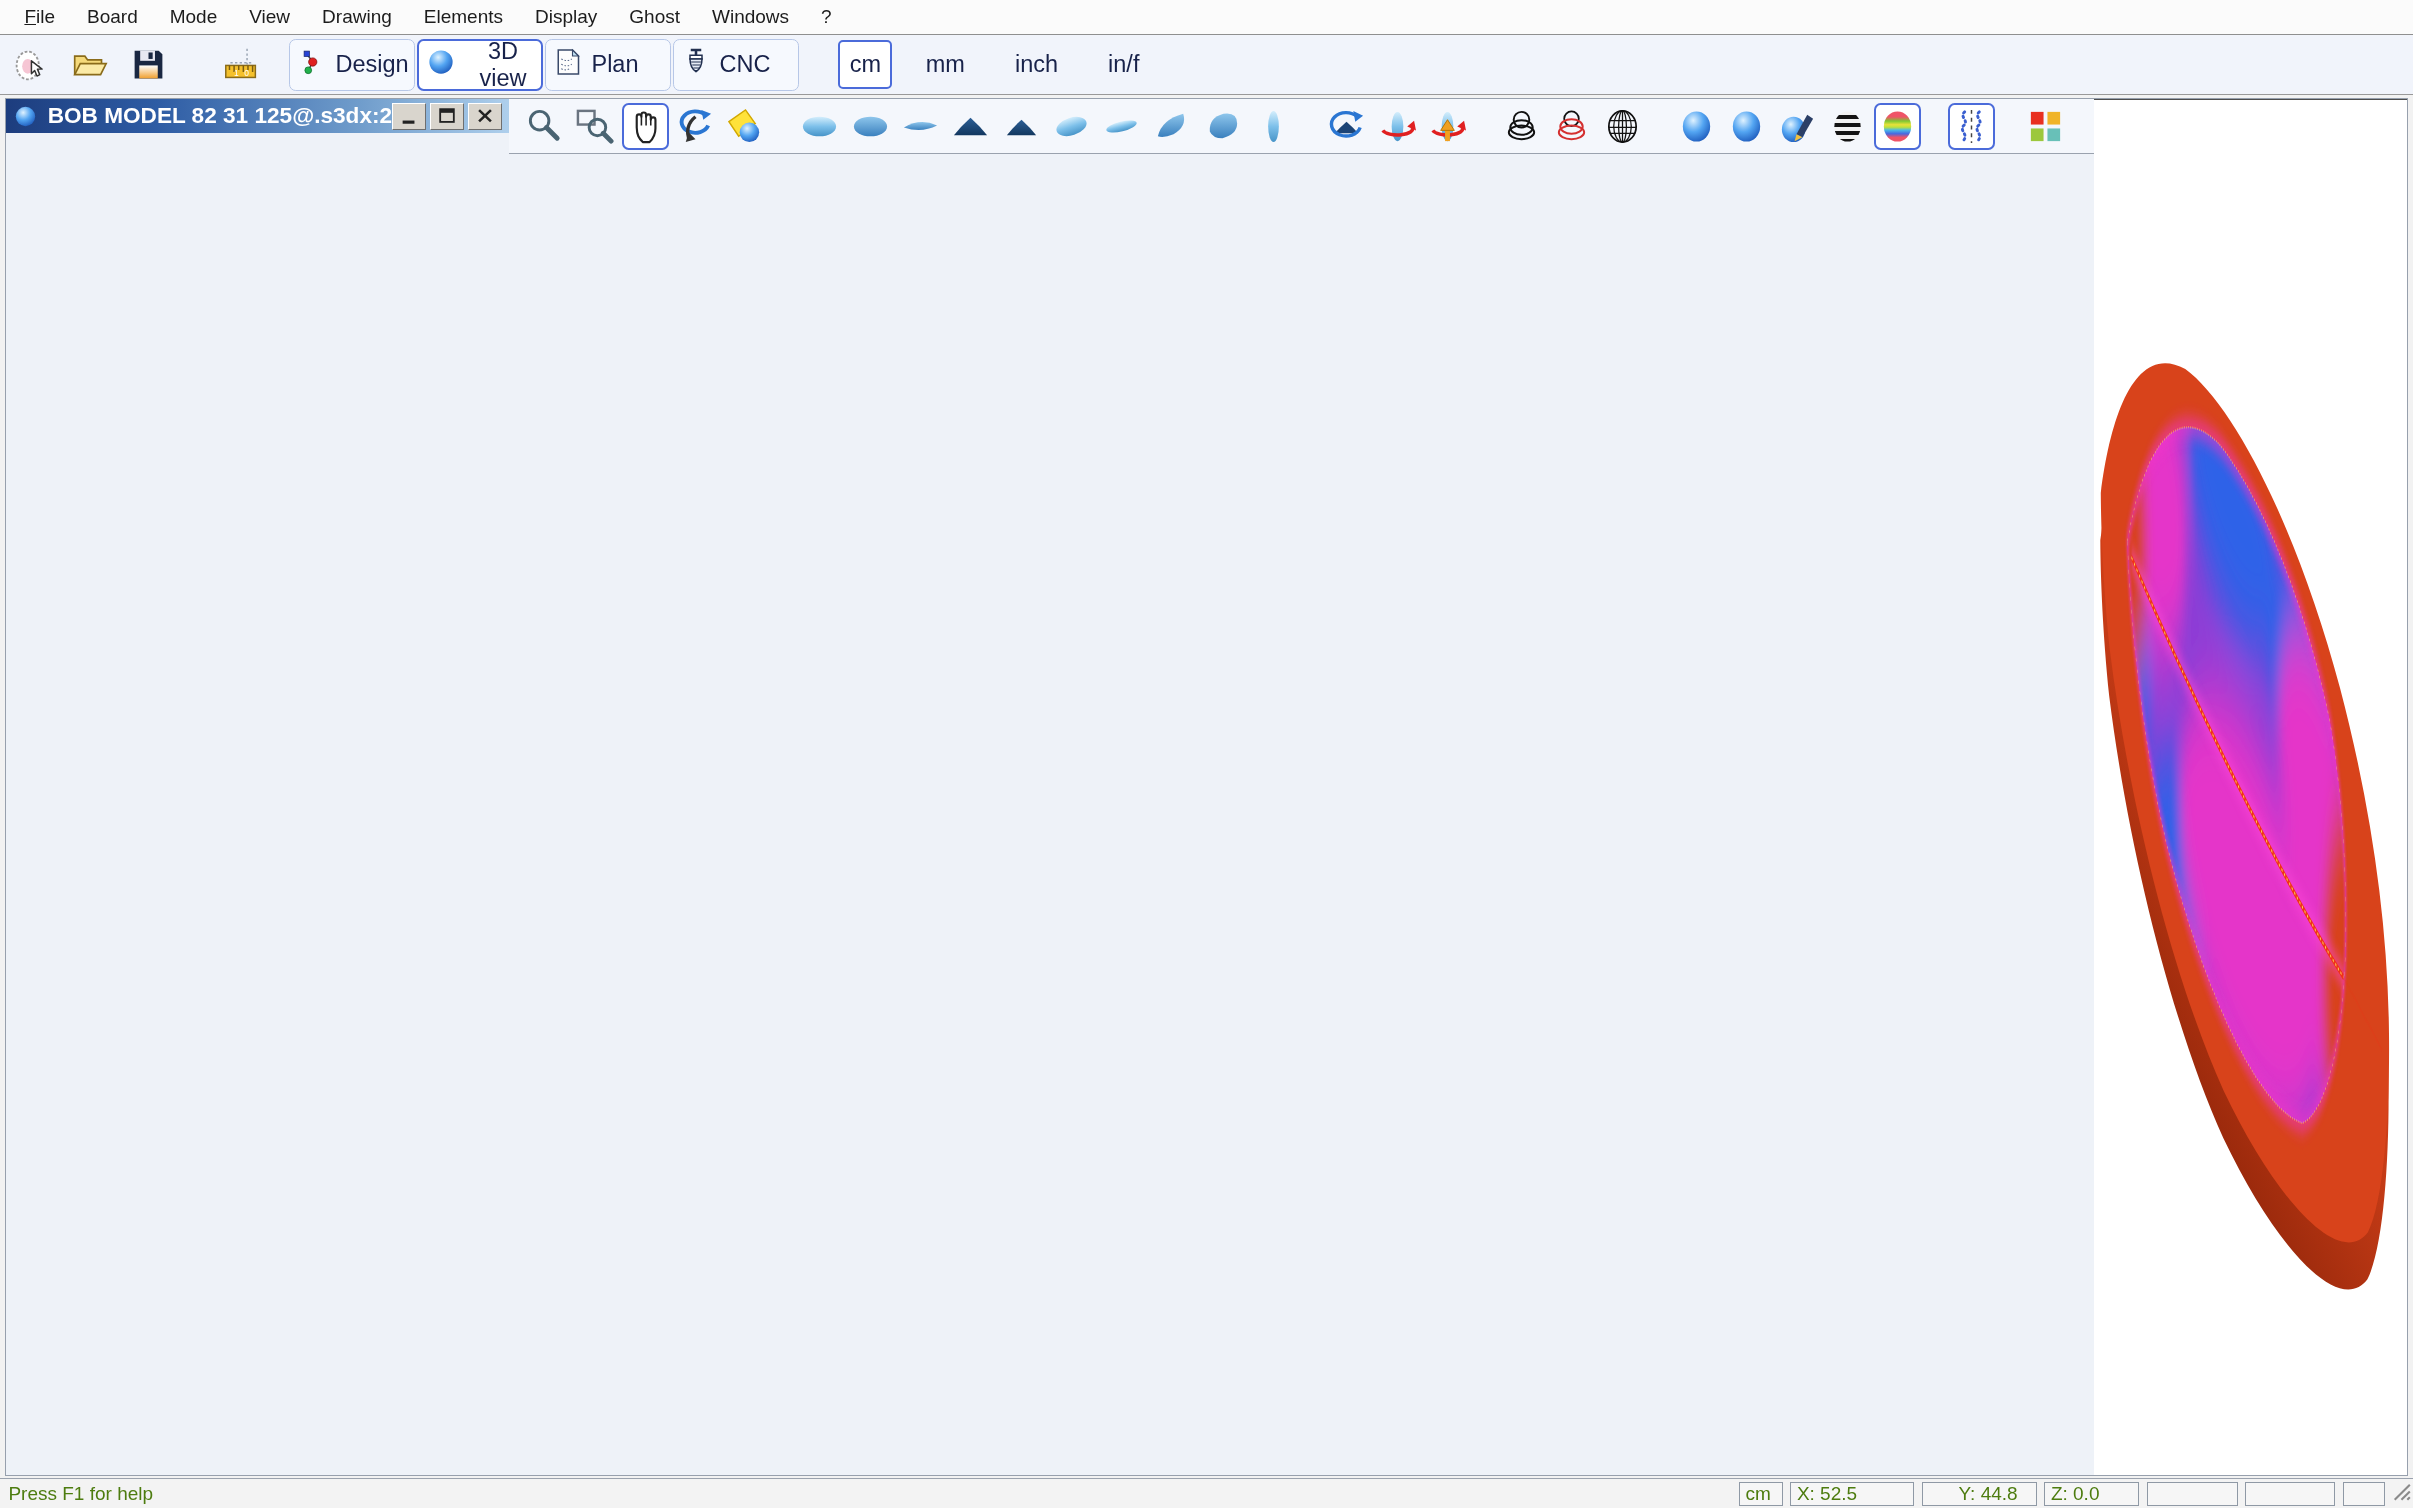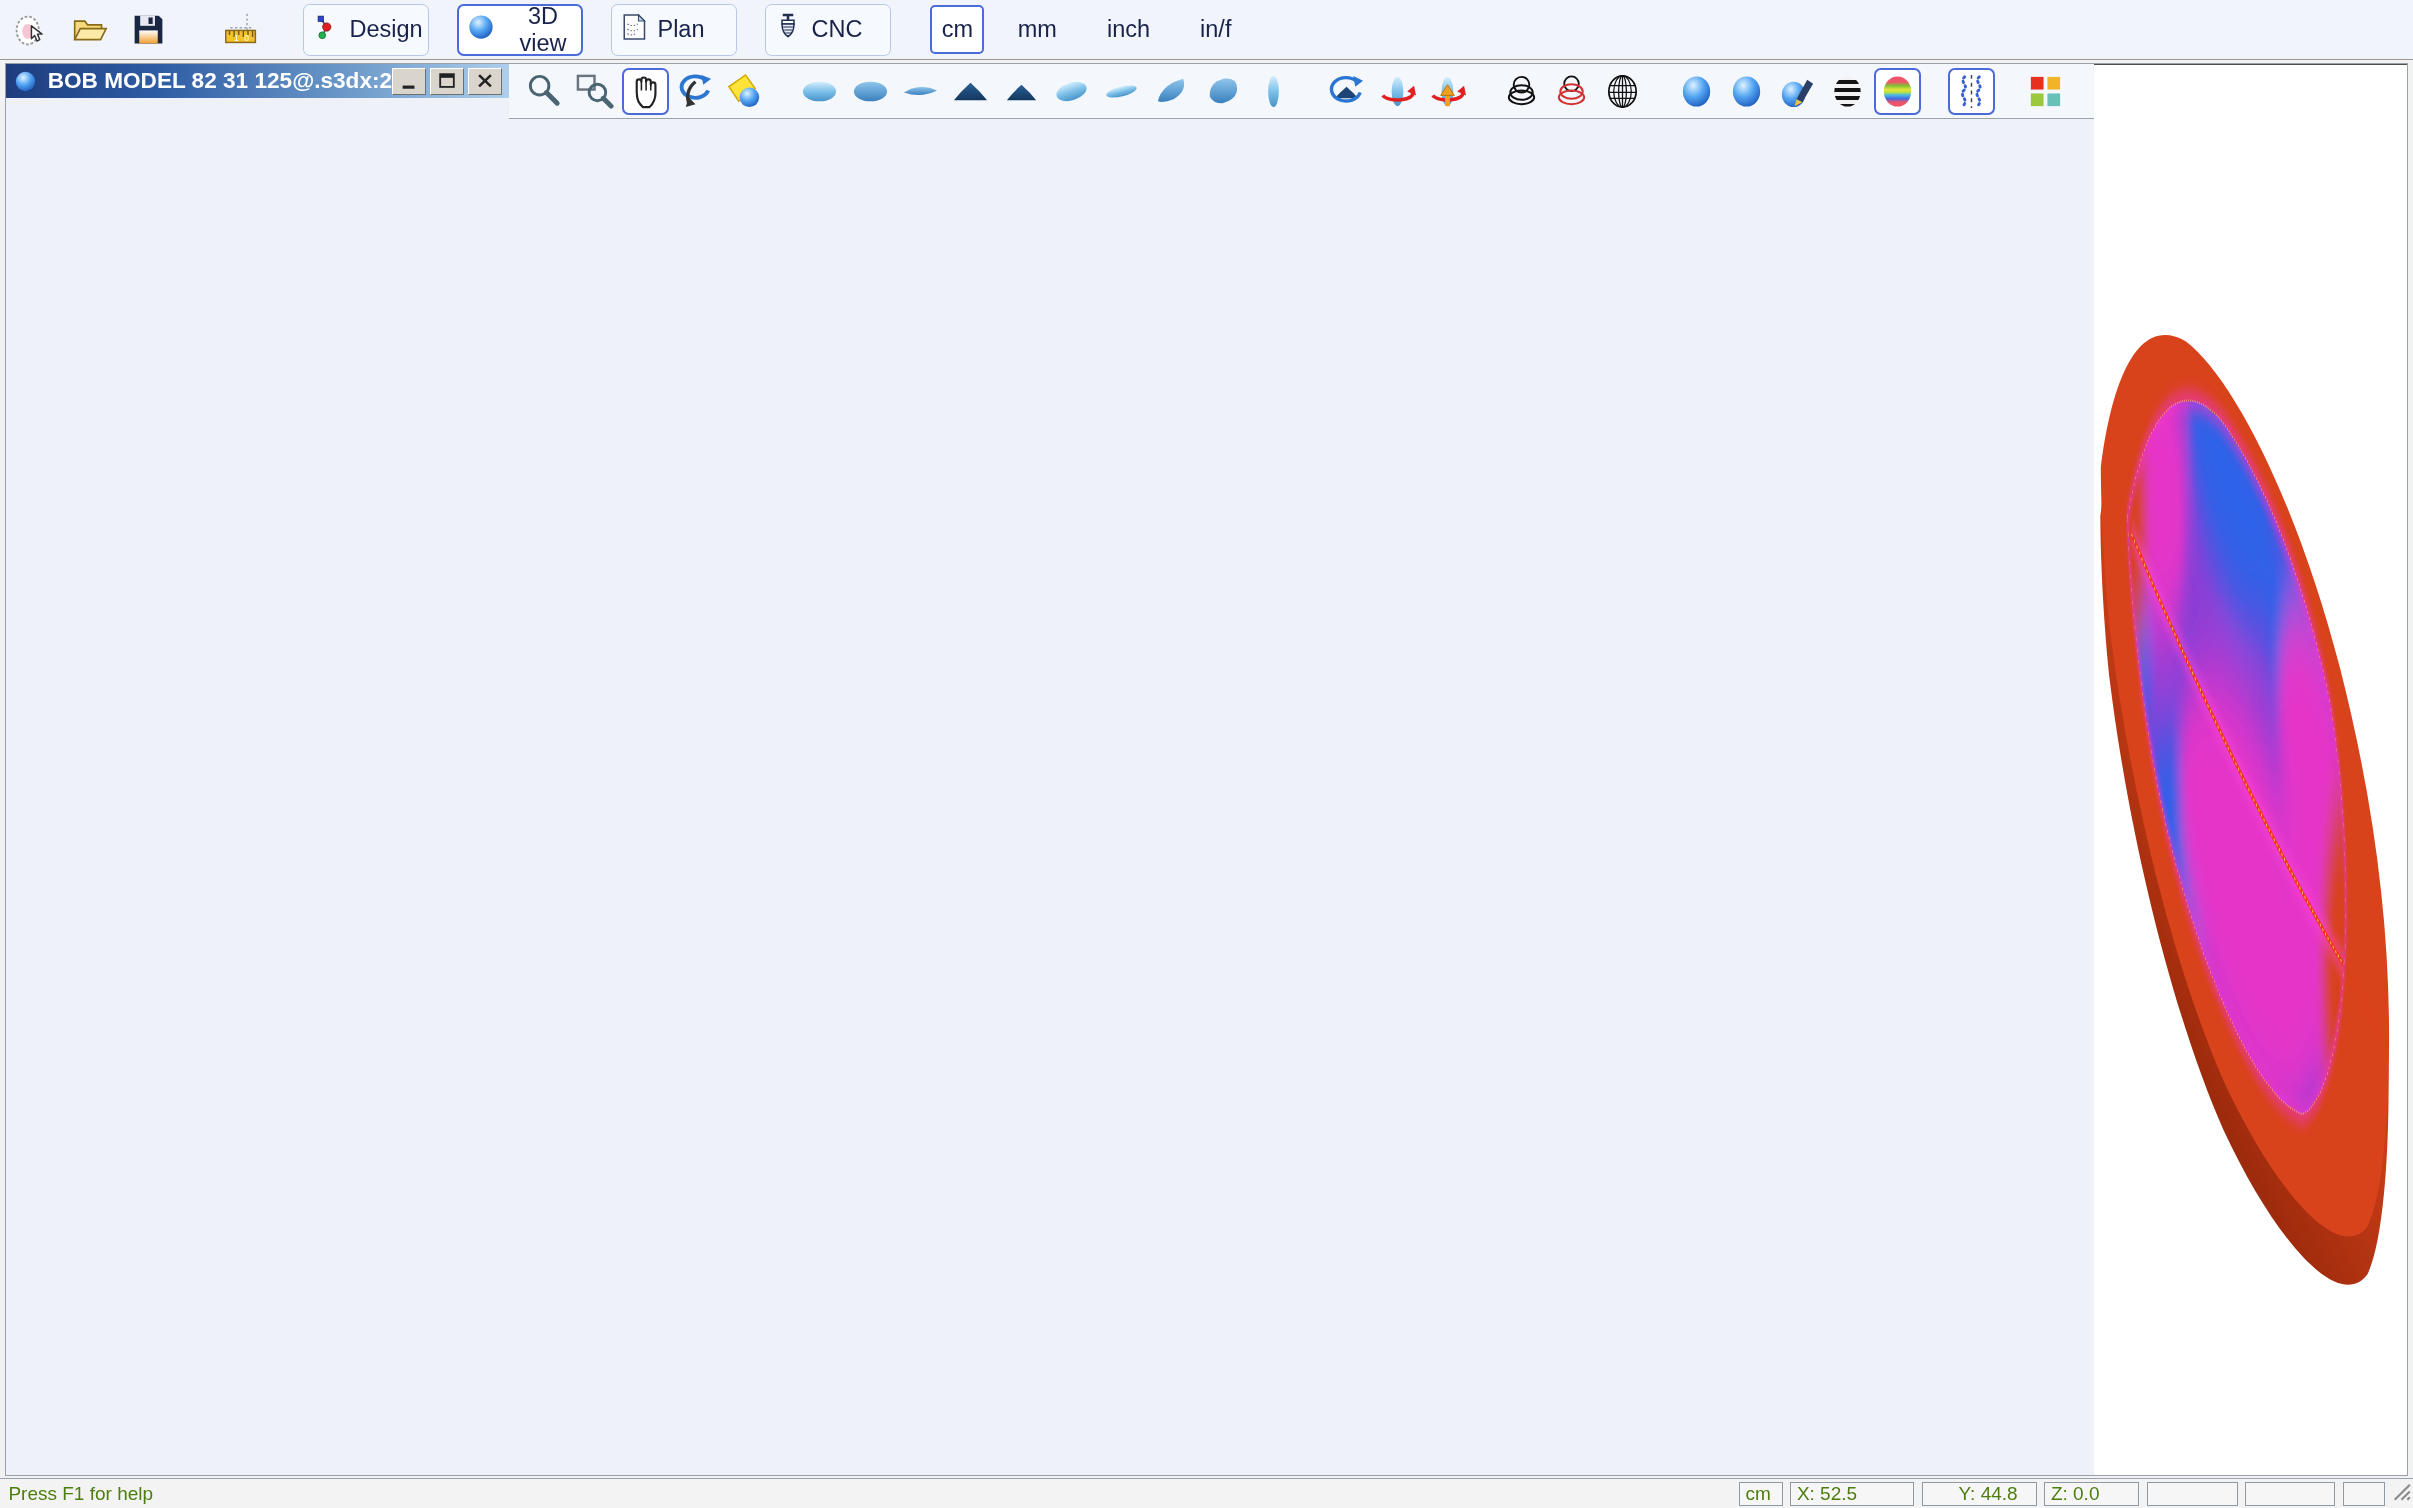--- a/index.html
+++ b/index.html
@@ -10,21 +10,21 @@
 
 .menubar{height:35px;background:#fbfbfb;border-bottom:1.7px solid #8f8f8f;display:flex;align-items:center;font-size:19px;color:#1c1c1c;padding-left:8.4px;flex:0 0 auto}
 .menu-item{padding:1.7px 16px;cursor:default;white-space:nowrap}
 .menu-item u{text-decoration:underline}
 
 
 .toolbar1{height:60px;background:#f1f4fb;border-bottom:1.7px solid #999;display:flex;align-items:center;flex:0 0 auto}
 .tbtn{width:44px;height:49px;display:flex;align-items:center;justify-content:center;margin-left:15px;background:transparent;border:none}
 .tbtn.first{margin-left:8.4px}
 .tbtn.gap{margin-left:49px}
-.mode-group{display:flex;gap:28px;margin-left:40px}
+.mode-group{display:flex;gap:2px;margin-left:26px}
 .mode-btn{width:126px;height:52px;display:flex;align-items:center;gap:8.4px;padding-left:6.7px;background:#f6f9fe;border:1.7px solid #b7c7e7;border-radius:6.7px;font-size:23.5px;color:#18224a;cursor:default}
 .mode-btn.selected{border:2.5px solid #4b6bda;background:#fff}
 .units{display:flex;align-items:center;margin-left:39px;font-size:23.5px;color:#18224a}
 .unit{margin:0 25px;cursor:default}
 .unit.selected{width:54px;height:49px;background:#fff;border:2.5px solid #4b6bda;border-radius:5px;display:flex;align-items:center;justify-content:center;margin:0 8.4px 0 0}
 
 
 .child{flex:1;margin:3.4px 5px 1.7px 5px;border:1.7px solid #97a0ad;display:flex;flex-direction:row;min-height:0;background:#eef2f8}
 .titlebar{height:34px;background:linear-gradient(90deg,#1d3d7e 0%,#2e5ca4 30%,#6f9ccb 70%,#aecfec 100%);display:flex;align-items:center;padding:0 6.7px;color:#fff;font-weight:bold;font-size:22.6px;flex:0 0 auto}
 .title-icon{width:25px;height:25px;margin-right:10px;flex:0 0 auto}
@@ -102,20 +102,32 @@
     </linearGradient>
     <linearGradient id="gFlop" x1="0" y1="0" x2="0" y2="1">
       <stop offset="0" stop-color="#ffffff"></stop>
         <stop offset="1" stop-color="#f0a030"></stop>
     </linearGradient>
   </defs>
 </svg>
 
 <div class="app">
 
+  <div class="menubar">
+      <span class="menu-item"><u>F</u>ile</span>
+      <span class="menu-item">Board</span>
+      <span class="menu-item">Mode</span>
+      <span class="menu-item">View</span>
+      <span class="menu-item">Drawing</span>
+      <span class="menu-item">Elements</span>
+      <span class="menu-item">Display</span>
+      <span class="menu-item">Ghost</span>
+      <span class="menu-item">Windows</span>
+      <span class="menu-item">?</span>
+    </div>
 
   <div class="toolbar1">
     <span id="fileBtns" style="display:flex;align-items:center">
         <button class="tbtn first">
           <svg viewBox="0 0 40 40" width="37" height="37" aria-hidden="true">
             <ellipse cx="17" cy="21" rx="12" ry="15" fill="#fff" stroke="#999" stroke-width="2" stroke-dasharray="3 2"></ellipse>
             <ellipse cx="17" cy="22" rx="6" ry="8" fill="#f6c6d4"></ellipse>
             <path d="M21 16 v14 l3.5-3.5 2.5 6 3-1.5 -2.5-6 h5 z" fill="#fff" stroke="#333" stroke-width="1.6" stroke-linejoin="round"></path>
           </svg>
         </button>

